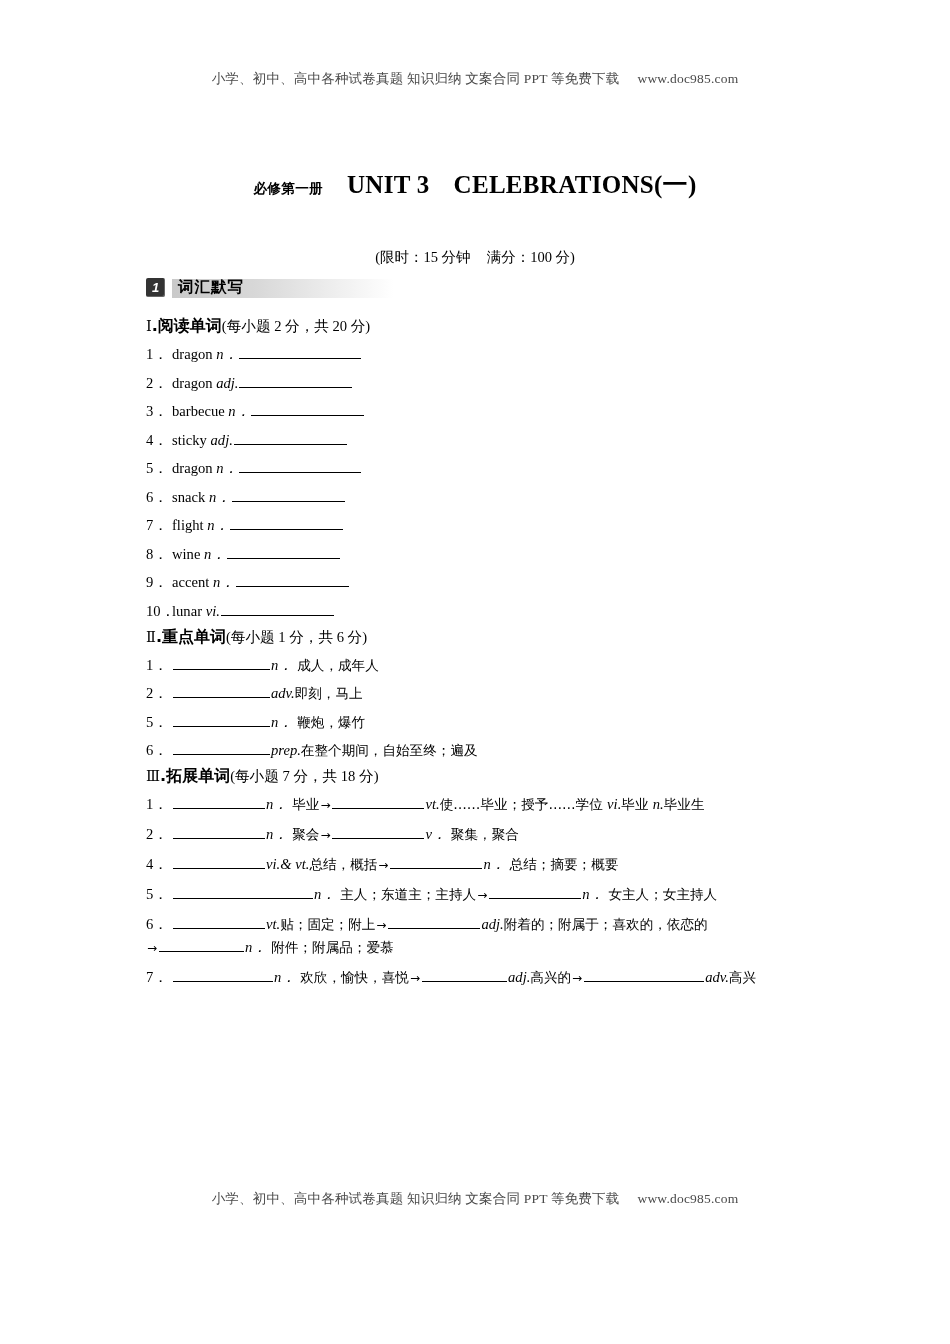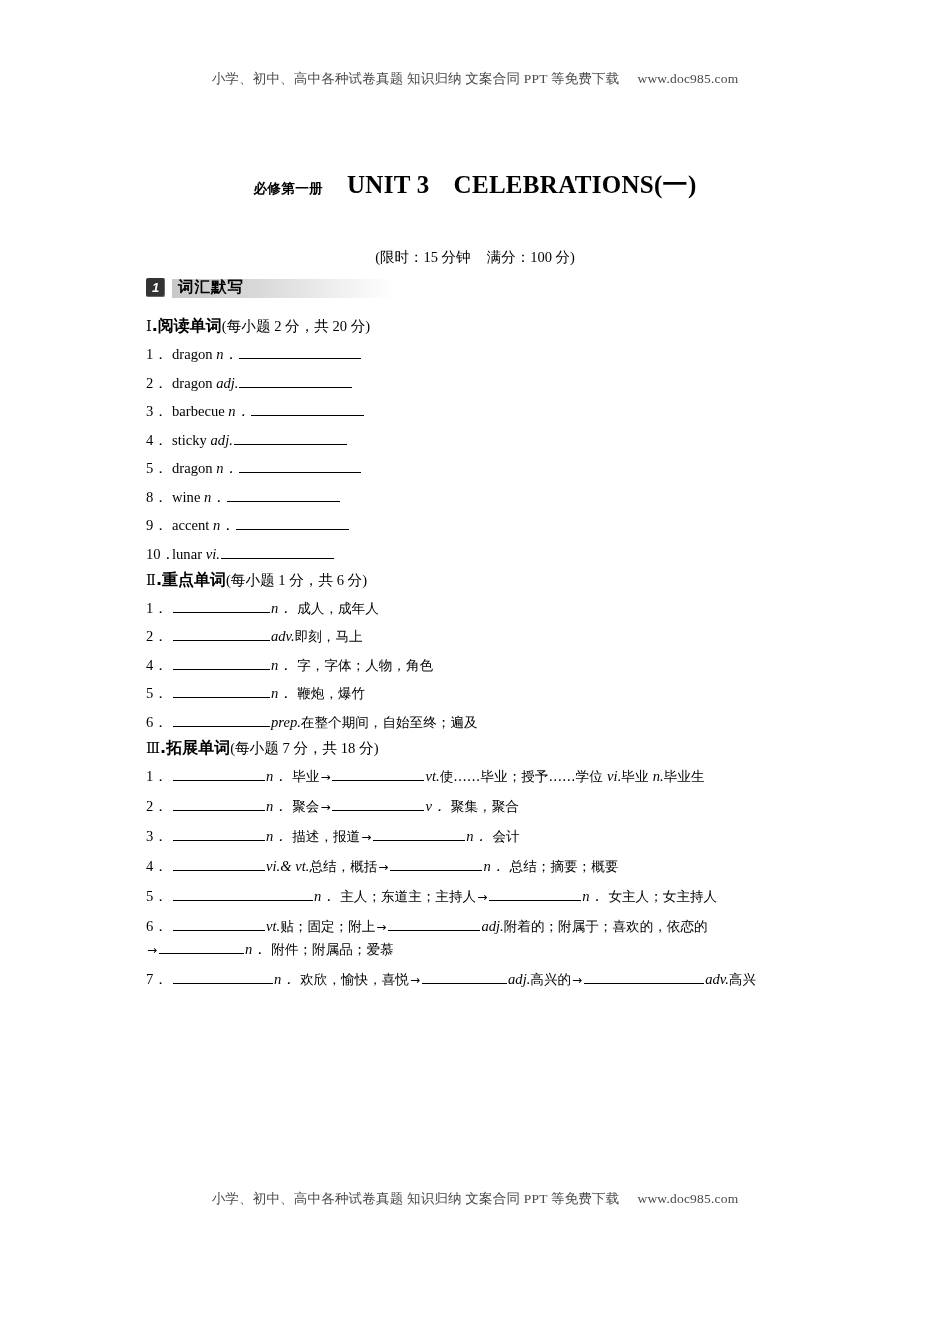--- a/index.html
+++ b/index.html
@@ -208,43 +208,43 @@
 
     <div class="part-head">
       <span class="roman">Ⅰ</span><b>.阅读单词</b><span class="score">(每小题 2 分，共 20 分)</span>
     </div>
     <ul class="items" id="list-reading">
         <li class="row-r"><span class="num w1">1．</span><span class="word">dragon</span><span> </span><span class="pos">n．</span><span class="blank" style="width: 122px;"></span></li>
         <li class="row-r"><span class="num w1">2．</span><span class="word">dragon</span><span> </span><span class="pos">adj.</span><span class="blank" style="width: 113px;"></span></li>
         <li class="row-r"><span class="num w1">3．</span><span class="word">barbecue</span><span> </span><span class="pos">n．</span><span class="blank" style="width: 113px;"></span></li>
         <li class="row-r"><span class="num w1">4．</span><span class="word">sticky</span><span> </span><span class="pos">adj.</span><span class="blank" style="width: 113px;"></span></li>
         <li class="row-r"><span class="num w1">5．</span><span class="word">dragon</span><span> </span><span class="pos">n．</span><span class="blank" style="width: 122px;"></span></li>
+        <li class="row-r"><span class="num w1">6．</span><span class="word">snack</span><span> </span><span class="pos">n．</span><span class="blank" style="width: 113px;"></span></li>
+        <li class="row-r"><span class="num w1">7．</span><span class="word">flight</span><span> </span><span class="pos">n．</span><span class="blank" style="width: 113px;"></span></li>
         <li class="row-r"><span class="num w1">8．</span><span class="word">wine</span><span> </span><span class="pos">n．</span><span class="blank" style="width: 113px;"></span></li>
         <li class="row-r"><span class="num w1">9．</span><span class="word">accent</span><span> </span><span class="pos">n．</span><span class="blank" style="width: 113px;"></span></li>
         <li class="row-r"><span class="num w1">10．</span><span class="word">lunar</span><span> </span><span class="pos">vi.</span><span class="blank" style="width: 113px;"></span></li>
       </ul>
 
     <div class="part-head">
       <span class="roman">Ⅱ</span><b>.重点单词</b><span class="score">(每小题 1 分，共 6 分)</span>
     </div>
     <ul class="items" id="list-key">
         <li class="row-k"><span class="num w1">1．</span><span class="blank" style="width: 97px;"></span><span class="pos">n．</span><span class="cn"> 成人，成年人</span></li>
         <li class="row-k"><span class="num w1">2．</span><span class="blank" style="width: 97px;"></span><span class="pos">adv.</span><span class="cn">即刻，马上</span></li>
-        <li class="row-k"><span class="num w1">4．</span><span class="blank" style="width: 97px;"></span><span class="pos">n．</span><span class="cn"> 字，字体；人物，角色</span></li>
         <li class="row-k"><span class="num w1">5．</span><span class="blank" style="width: 97px;"></span><span class="pos">n．</span><span class="cn"> 鞭炮，爆竹</span></li>
         <li class="row-k"><span class="num w1">6．</span><span class="blank" style="width: 97px;"></span><span class="pos">prep.</span><span class="cn">在整个期间，自始至终；遍及</span></li>
       </ul>
 
     <div class="part-head">
       <span class="roman">Ⅲ</span><b>.拓展单词</b><span class="score">(每小题 7 分，共 18 分)</span>
     </div>
     <ul class="items" id="list-extend">
         <li class="row-e li-wrap"><span class="num w1">1．</span><span class="blank" style="width: 92px;"></span><span class="pos">n．</span><span class="cn"> 毕业</span><span class="arrow">→</span><span class="blank" style="width: 92px;"></span><span class="pos">vt.</span><span class="cn">使……毕业；授予……学位 </span><span class="pos">vi.</span><span class="cn">毕业 </span><span class="pos">n.</span><span class="cn">毕业生</span></li>
         <li class="row-e li-wrap"><span class="num w1">2．</span><span class="blank" style="width: 92px;"></span><span class="pos">n．</span><span class="cn"> 聚会</span><span class="arrow">→</span><span class="blank" style="width: 92px;"></span><span class="pos">v．</span><span class="cn"> 聚集，聚合</span></li>
-        <li class="row-e li-wrap"><span class="num w1">3．</span><span class="blank" style="width: 92px;"></span><span class="pos">n．</span><span class="cn"> 描述，报道</span><span class="arrow">→</span><span class="blank" style="width: 92px;"></span><span class="pos">n．</span><span class="cn"> 会计</span></li>
         <li class="row-e li-wrap"><span class="num w1">4．</span><span class="blank" style="width: 92px;"></span><span class="pos">vi.&amp; vt.</span><span class="cn">总结，概括</span><span class="arrow">→</span><span class="blank" style="width: 92px;"></span><span class="pos">n．</span><span class="cn"> 总结；摘要；概要</span></li>
         <li class="row-e li-wrap"><span class="num w1">5．</span><span class="blank" style="width: 140px;"></span><span class="pos">n．</span><span class="cn"> 主人；东道主；主持人</span><span class="arrow">→</span><span class="blank" style="width: 92px;"></span><span class="pos">n．</span><span class="cn"> 女主人；女主持人</span></li>
         <li class="row-e li-wrap"><span class="num w1">6．</span><span class="blank" style="width: 92px;"></span><span class="pos">vt.</span><span class="cn">贴；固定；附上</span><span class="arrow">→</span><span class="blank" style="width: 92px;"></span><span class="pos">adj.</span><span class="cn">附着的；附属于；喜欢的，依恋的</span><br><span class="arrow">→</span><span class="blank" style="width: 85px;"></span><span class="pos">n．</span><span class="cn"> 附件；附属品；爱慕</span></li>
         <li class="row-e li-wrap"><span class="num w1">7．</span><span class="blank" style="width: 100px;"></span><span class="pos">n．</span><span class="cn"> 欢欣，愉快，喜悦</span><span class="arrow">→</span><span class="blank" style="width: 85px;"></span><span class="pos">adj.</span><span class="cn">高兴的</span><span class="arrow">→</span><span class="blank" style="width: 120px;"></span><span class="pos">adv.</span><span class="cn">高兴</span></li>
       </ul>
 
   </div>
 
   <div class="watermark" id="wm-bottom">
     <span>小学、初中、高中各种试卷真题 知识归纳 文案合同 PPT 等免费下载</span><span class="sep"></span><span>www.doc985.com</span>

